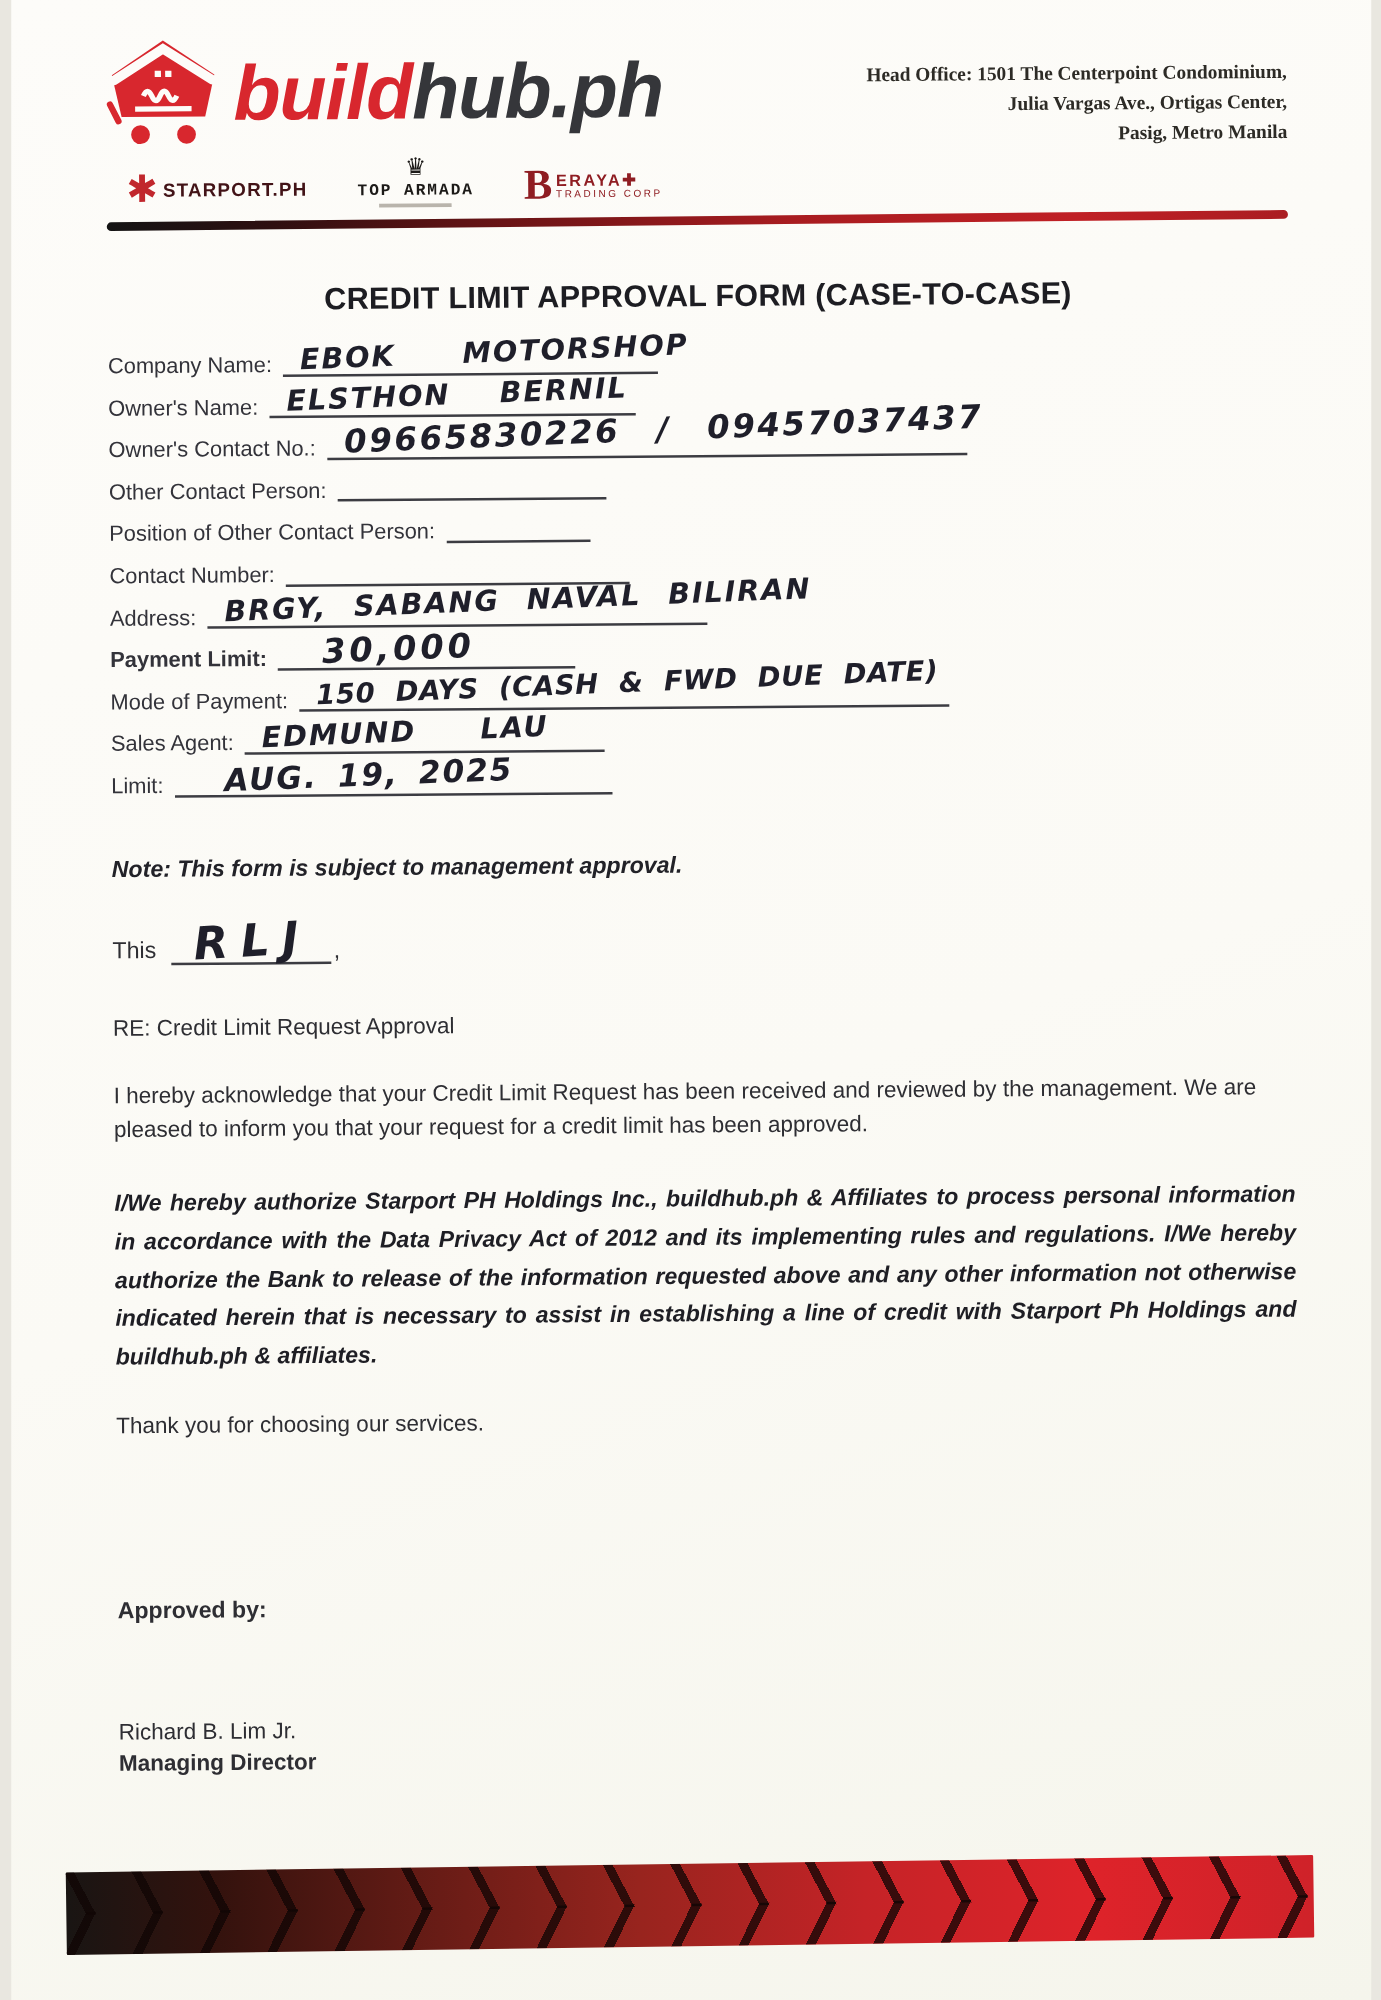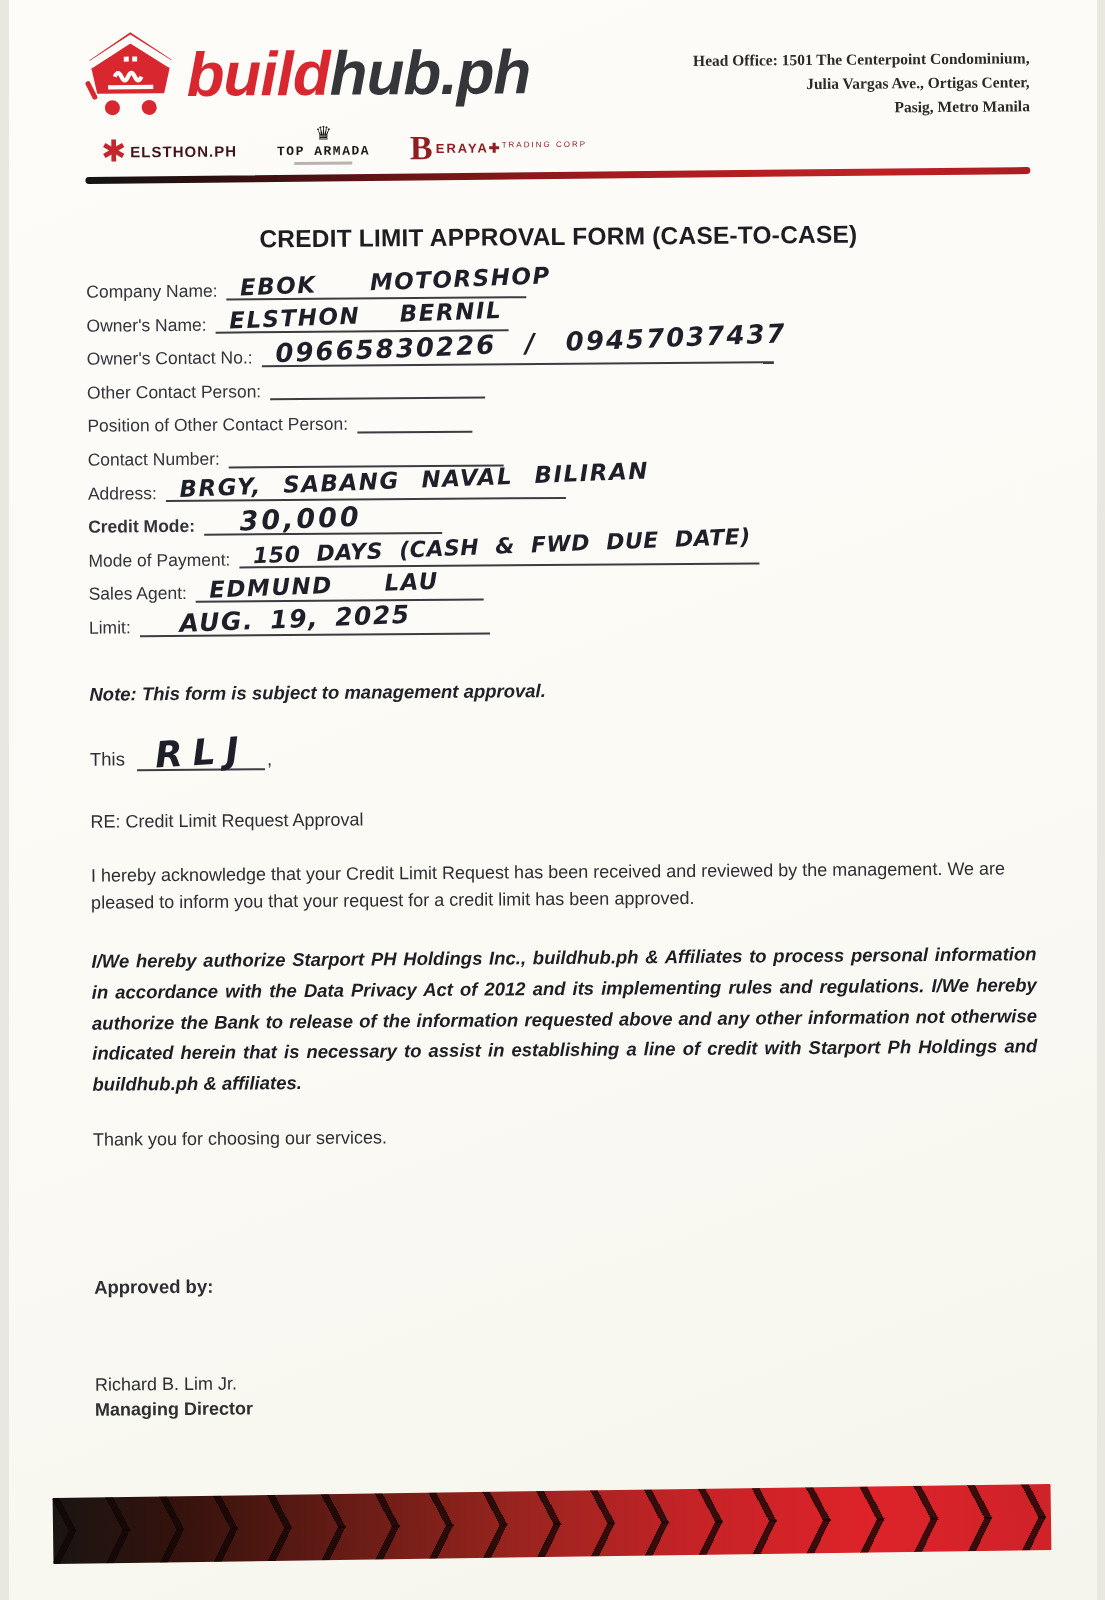--- a/index.html
+++ b/index.html
@@ -25,21 +25,21 @@
   .brand-word .w-dark{color:#35363a;}
   .partners{display:flex;align-items:flex-end;gap:40px;margin:4px 0 0 16px;}
   .partner{display:flex;align-items:center;}
   .p-star-icon{color:#c1272d;font-size:30px;line-height:1;margin-right:4px;}
   .p-name-starport{font-weight:700;font-size:15px;letter-spacing:1px;color:#421317;}
   .partner.col{flex-direction:column;align-items:center;gap:1px;}
   .p-crown-icon{font-size:19px;line-height:1;color:#1c1a18;}
   .p-name-armada{font-family:Liberation Mono, monospace;font-weight:700;font-size:13px;letter-spacing:1.5px;color:#1c1a18;}
   .p-tagline-bar{width:58px;height:3px;background:#b9b4ac;margin-top:2px;}
   .p-b-icon{font-family:"Liberation Serif", serif;font-weight:700;font-size:34px;line-height:.9;color:#8f1d22;margin-right:3px;}
-  .p-beraya-col{display:flex;line-height:1.1;}
+  .p-beraya-col{display:flex;flex-direction:column;line-height:1.1;}
   .p-name-beraya{font-weight:700;font-size:13px;letter-spacing:2px;color:#8f1d22;}
   .p-sub-beraya{font-weight:400;font-size:8px;letter-spacing:2px;color:#8f1d22;}
   .head-office{margin-left:auto;padding-top:24px;text-align:right;
     font-family:"Liberation Serif", serif;font-weight:700;font-size:15.5px;
     line-height:1.55;color:#2d2b26;}
   .divider{height:7px;margin-top:9px;border-radius:4px;transform:rotate(-0.15deg);
     background:linear-gradient(90deg,#141414 0%,#2e0f10 14%,#6b1416 34%,#a81c20 58%,#c02025 82%,#aa1d22 100%);}
 
   
   .title{margin:44px 0 0 0;text-align:center;font-size:24.5px;font-weight:700;color:#1d1d22;letter-spacing:.2px;}
@@ -113,21 +113,21 @@
               <circle cx="77" cy="93" r="9" fill="#d8272e"></circle>
             </svg>
           </span>
           <div class="brand-word">
             <span class="w-red">build</span><span class="w-dark">hub.ph</span>
           </div>
         </div>
         <div class="partners">
           <div class="partner">
             <span class="p-star-icon">✱</span>
-            <span class="p-name-starport">ELSTHON.PH</span>
+            <span class="p-name-starport">STARPORT.PH</span>
           </div>
           <div class="partner col">
             <span class="p-crown-icon">♛</span>
             <span class="p-name-armada">TOP ARMADA</span>
             <span class="p-tagline-bar"></span>
           </div>
           <div class="partner">
             <span class="p-b-icon">B</span>
             <span class="p-beraya-col">
               <span class="p-name-beraya">ERAYA✚</span>
@@ -184,21 +184,21 @@
             <span class="hw"></span>
           </span>
       </div>
       <div class="row f6">
         <span class="lbl">Address:</span>
         <span class="uline">
             <span class="hw">BRGY, SABANG NAVAL BILIRAN</span>
           </span>
       </div>
       <div class="row f7">
-        <span class="lbl">Credit Mode:</span>
+        <span class="lbl">Payment Limit:</span>
         <span class="uline">
             <span class="hw">30,000</span>
           </span>
       </div>
       <div class="row f8">
         <span class="lbl">Mode of Payment:</span>
         <span class="uline">
             <span class="hw">150 DAYS (CASH &amp; FWD DUE DATE)</span>
           </span>
       </div>

